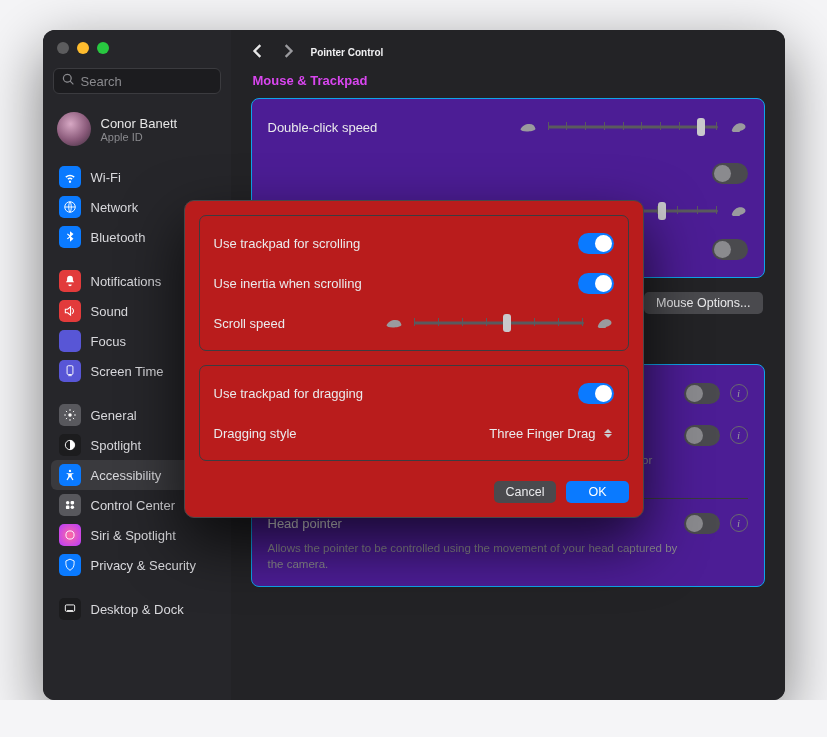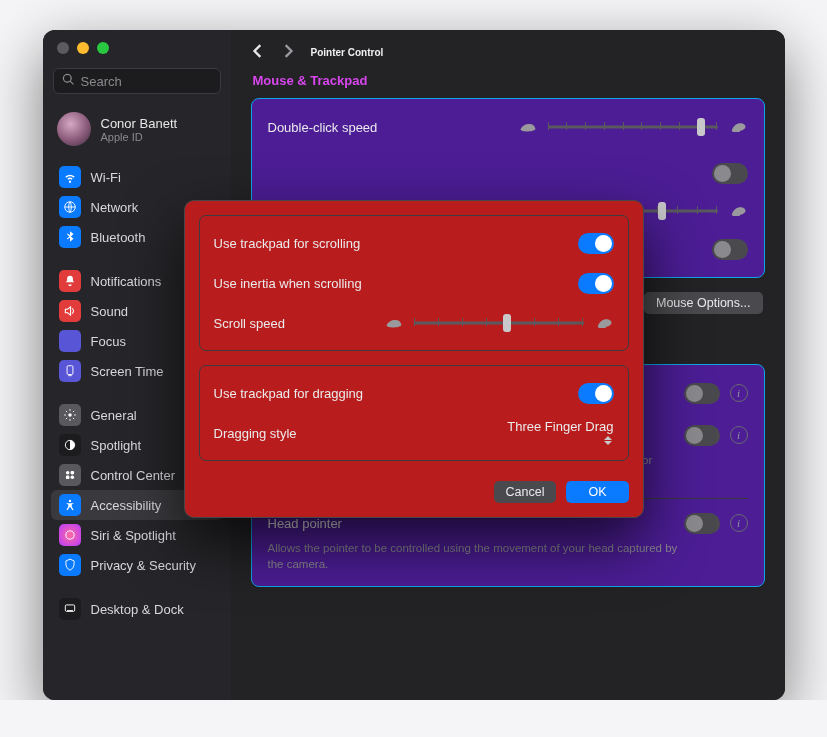--- a/index.html
+++ b/index.html
@@ -198,22 +198,22 @@
     margin: 14px;
     padding: 12px 14px;
   }
   .modal-row {
     display: flex; align-items: center; justify-content: space-between;
     min-height: 30px;
   }
   .modal-row + .modal-row { margin-top: 10px; }
   .modal .slider { width: 170px; }
   .select {
-    display: flex; align-items: flex-end; gap: 0;
-    color: #eaeaec; font-size: 13px; flex-direction: column;
+    display: flex; align-items: flex-end; gap: 6px;
+    color: #eaeaec; font-size: 13px;
   }
   .select .chev {
     width: 12px; height: 14px; display: flex; flex-direction: column;
     justify-content: center; align-items: center; gap: 1px;
   }
   .select .chev span { display:block; width:0; height:0;
     border-left: 4px solid transparent; border-right: 4px solid transparent; }
   .select .chev .up   { border-bottom: 4px solid #c9c9cc; }
   .select .chev .down { border-top: 4px solid #c9c9cc; }
   .modal-footer {
@@ -328,39 +328,39 @@
         </div>
         <div class="side-item">
           <span class="side-icon bg-dark">
             <svg viewBox="0 0 24 24" fill="#fff">
                 <circle cx="12" cy="12" r="8" fill="none" stroke="#fff" stroke-width="1.6"></circle>
                 <path d="M12 4a8 8 0 010 16z"></path>
               </svg>
           </span>
           <span>Spotlight</span>
         </div>
+        <div class="side-item selected">
+          <span class="side-icon bg-blue">
+            <svg viewBox="0 0 24 24" fill="#fff">
+                <circle cx="12" cy="5" r="2"></circle>
+                <path d="M5 9h14l-4 2v4l3 5-2 1-3-5h-2l-3 5-2-1 3-5v-4z"></path>
+              </svg>
+          </span>
+          <span>Accessibility</span>
+        </div>
         <div class="side-item">
           <span class="side-icon bg-gray">
             <svg viewBox="0 0 24 24" fill="#fff">
                 <circle cx="8" cy="8" r="3"></circle>
                 <rect x="13" y="5" width="6" height="6" rx="2"></rect>
                 <rect x="5" y="13" width="6" height="6" rx="2"></rect>
                 <circle cx="16" cy="16" r="3"></circle>
               </svg>
           </span>
           <span>Control Center</span>
-        </div>
-        <div class="side-item selected">
-          <span class="side-icon bg-blue">
-            <svg viewBox="0 0 24 24" fill="#fff">
-                <circle cx="12" cy="5" r="2"></circle>
-                <path d="M5 9h14l-4 2v4l3 5-2 1-3-5h-2l-3 5-2-1 3-5v-4z"></path>
-              </svg>
-          </span>
-          <span>Accessibility</span>
         </div>
         <div class="side-item">
           <span class="side-icon bg-pink">
             <svg viewBox="0 0 24 24" fill="#fff">
                 <circle cx="12" cy="12" r="7" fill="none" stroke="#fff" stroke-width="1.6"></circle>
               </svg>
           </span>
           <span>Siri &amp; Spotlight</span>
         </div>
         <div class="side-item">

